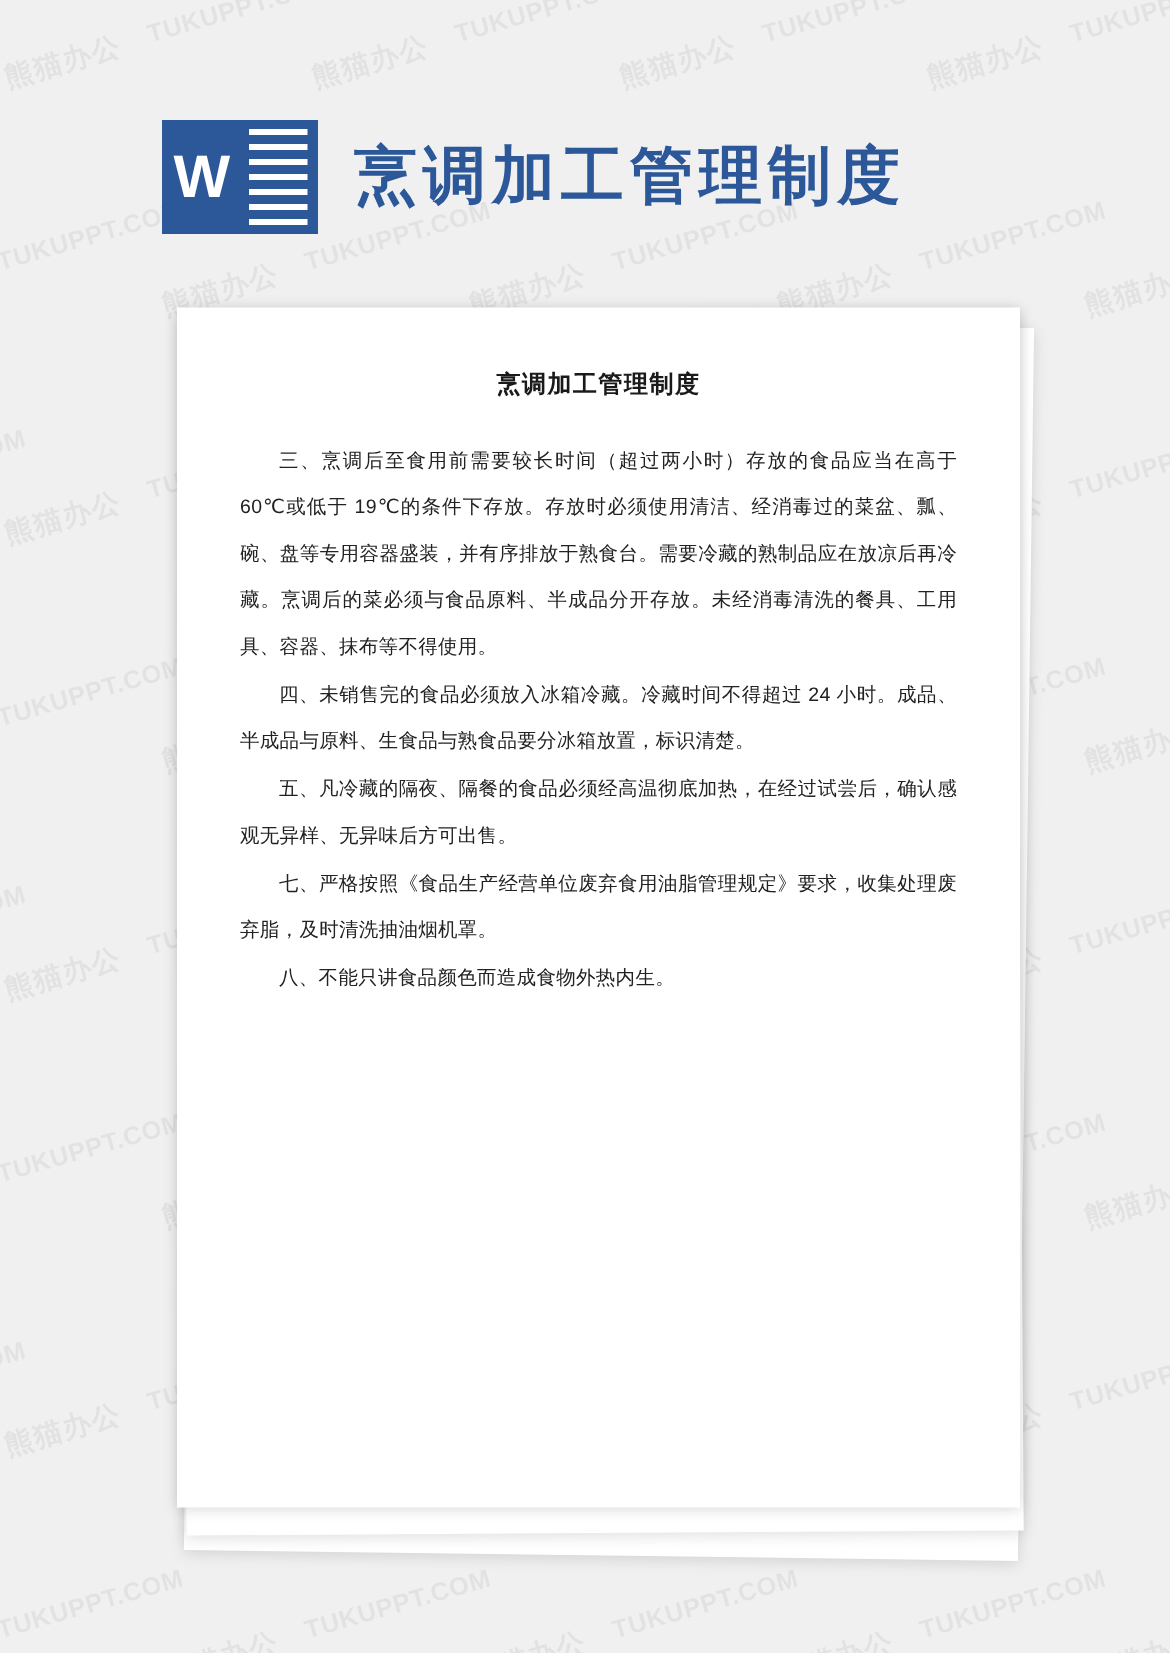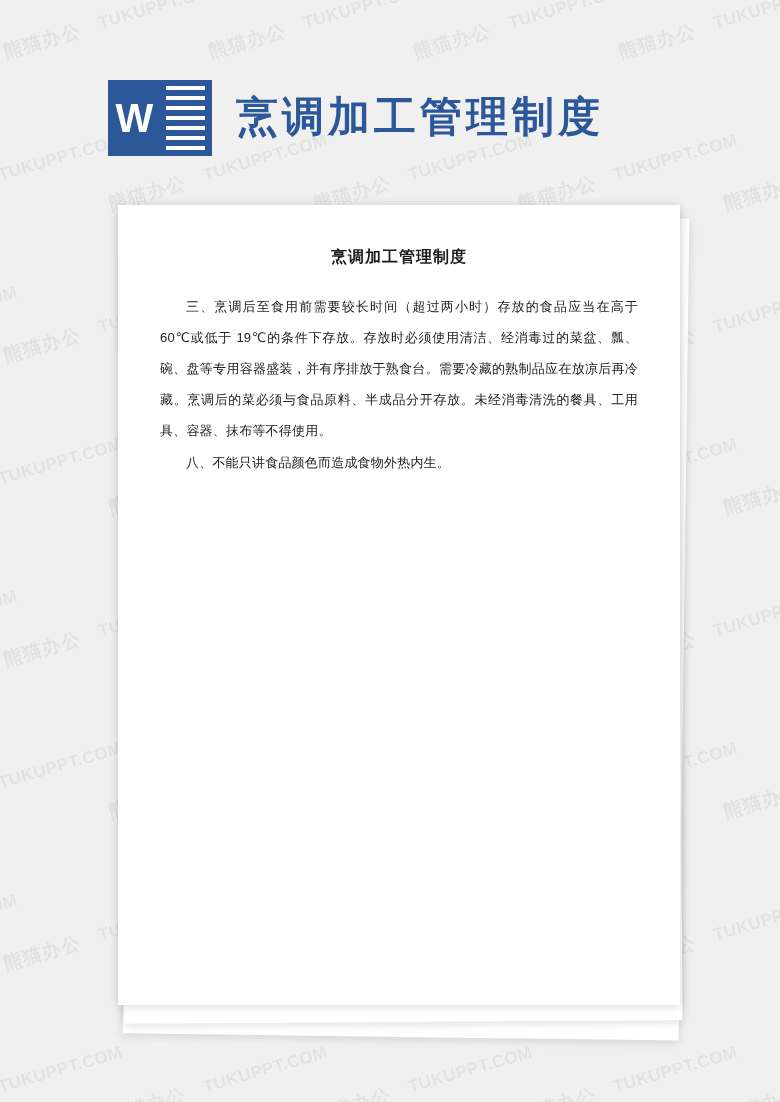--- a/index.html
+++ b/index.html
@@ -240,20 +240,23 @@
 
 <div id="paper-stack">
   <div class="sheet-back" id="sheet-back-2"></div>
   <div class="sheet-back" id="sheet-back-1"></div>
 
   <div id="sheet-front">
     <div id="doc-content">
       <div id="doc-title">烹调加工管理制度</div>
       <div id="paragraph-container">
           <p class="para">三、烹调后至食用前需要较长时间（超过两小时）存放的食品应当在高于 60℃或低于 19℃的条件下存放。存放时必须使用清洁、经消毒过的菜盆、瓢、碗、盘等专用容器盛装，并有序排放于熟食台。需要冷藏的熟制品应在放凉后再冷藏。烹调后的菜必须与食品原料、半成品分开存放。未经消毒清洗的餐具、工用具、容器、抹布等不得使用。</p>
+          <p class="para">四、未销售完的食品必须放入冰箱冷藏。冷藏时间不得超过 24 小时。成品、半成品与原料、生食品与熟食品要分冰箱放置，标识清楚。</p>
+          <p class="para">五、凡冷藏的隔夜、隔餐的食品必须经高温彻底加热，在经过试尝后，确认感观无异样、无异味后方可出售。</p>
+          <p class="para">七、严格按照《食品生产经营单位废弃食用油脂管理规定》要求，收集处理废弃脂，及时清洗抽油烟机罩。</p>
           <p class="para">八、不能只讲食品颜色而造成食物外热内生。</p>
         </div>
     </div>
   </div>
 </div>
 
 <div id="doc-header">
   <div id="word-icon">
     <div class="wi-left">
       <span>W</span>

